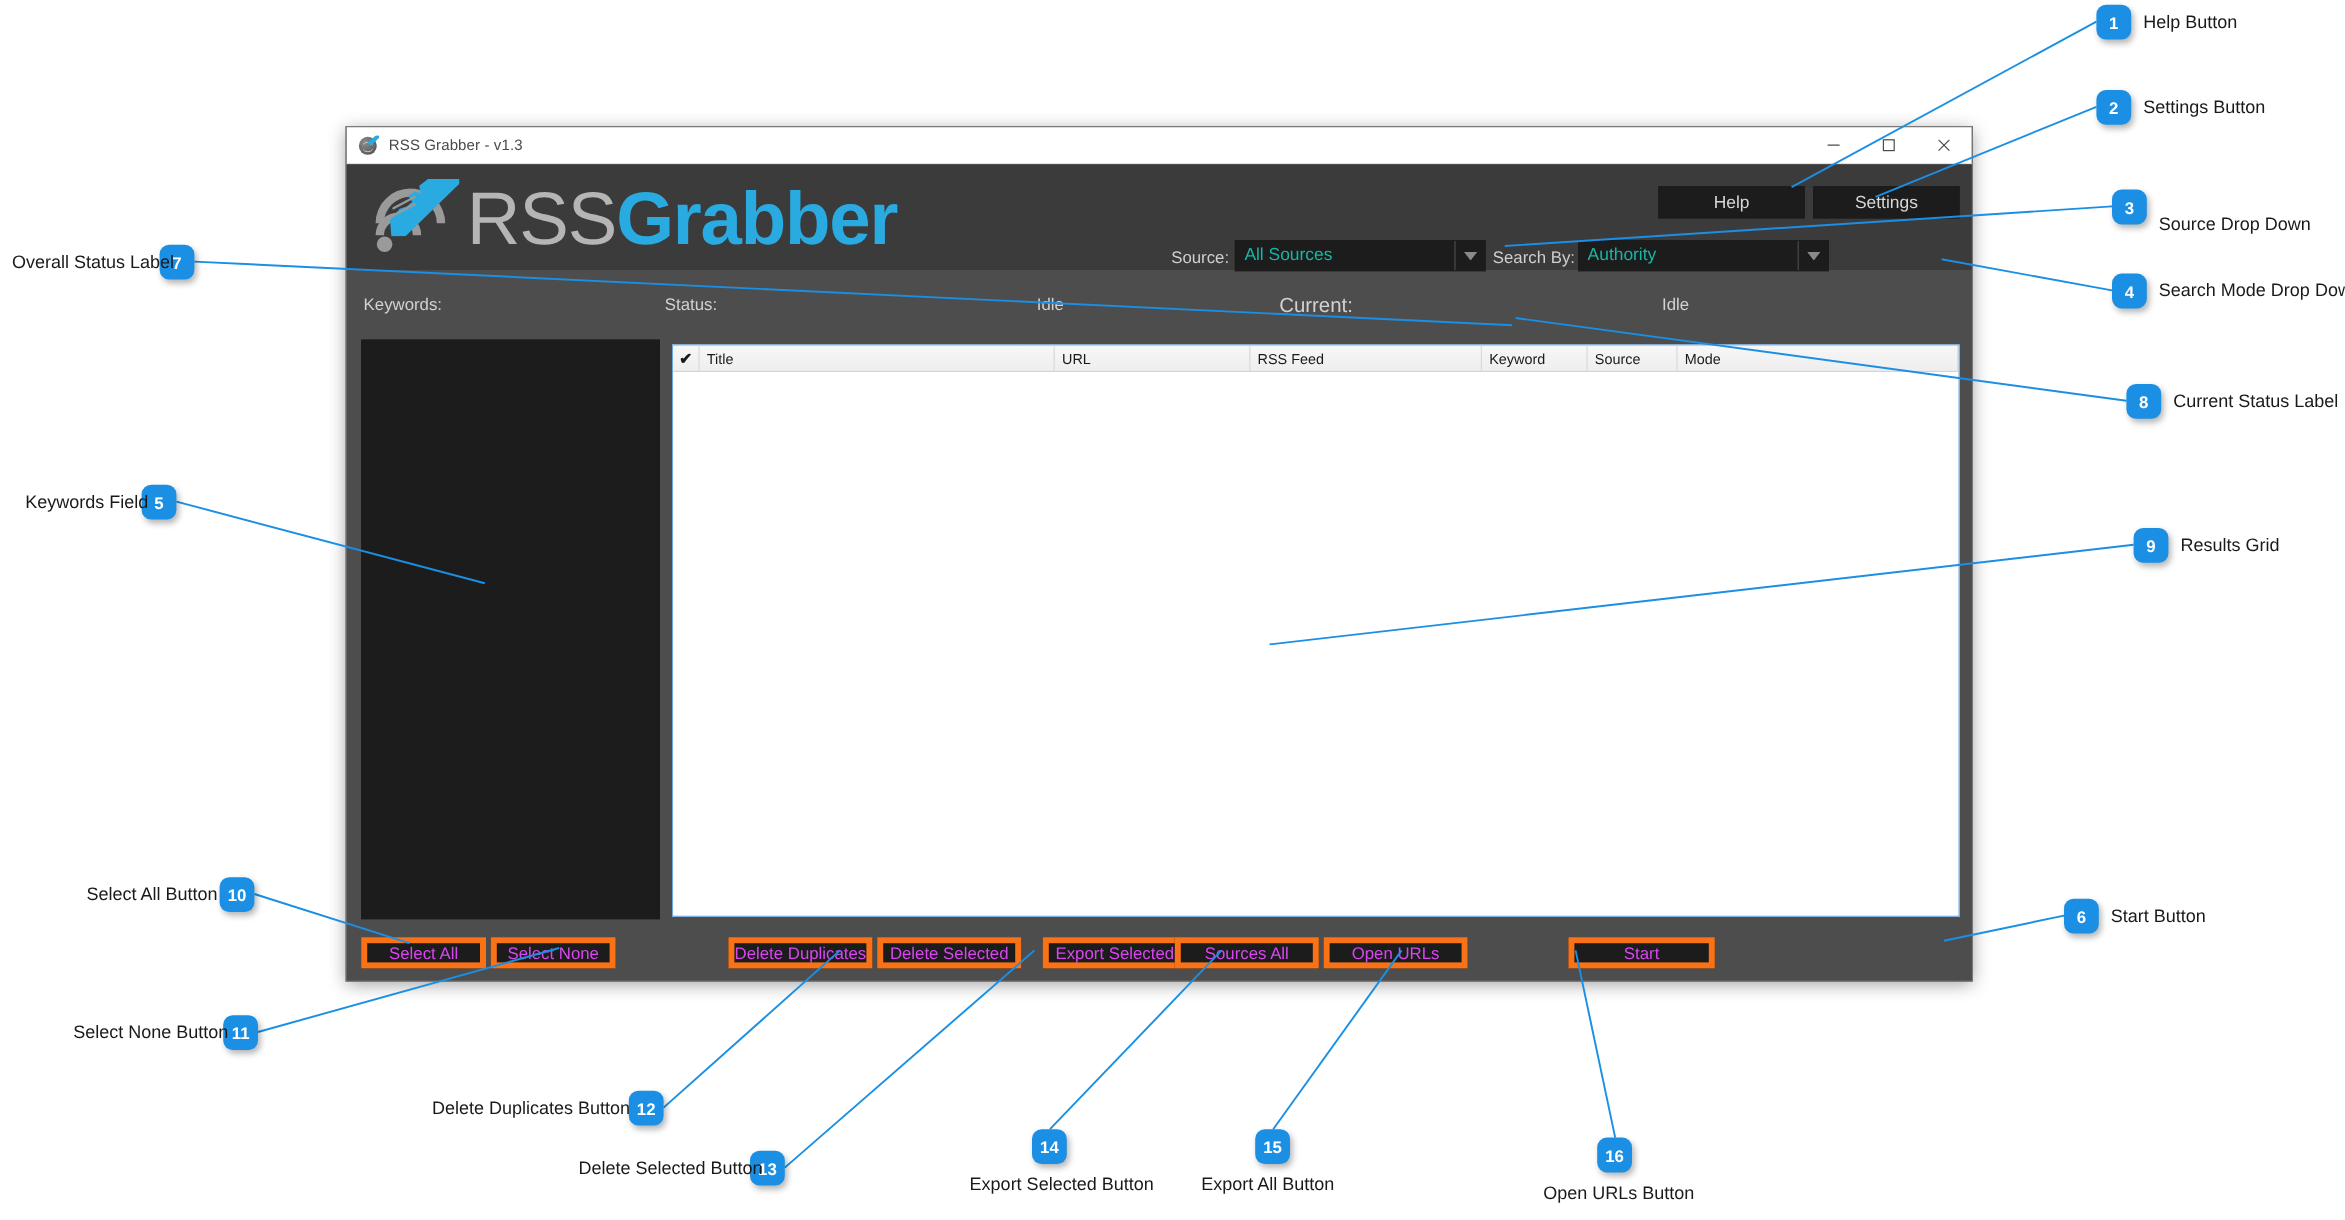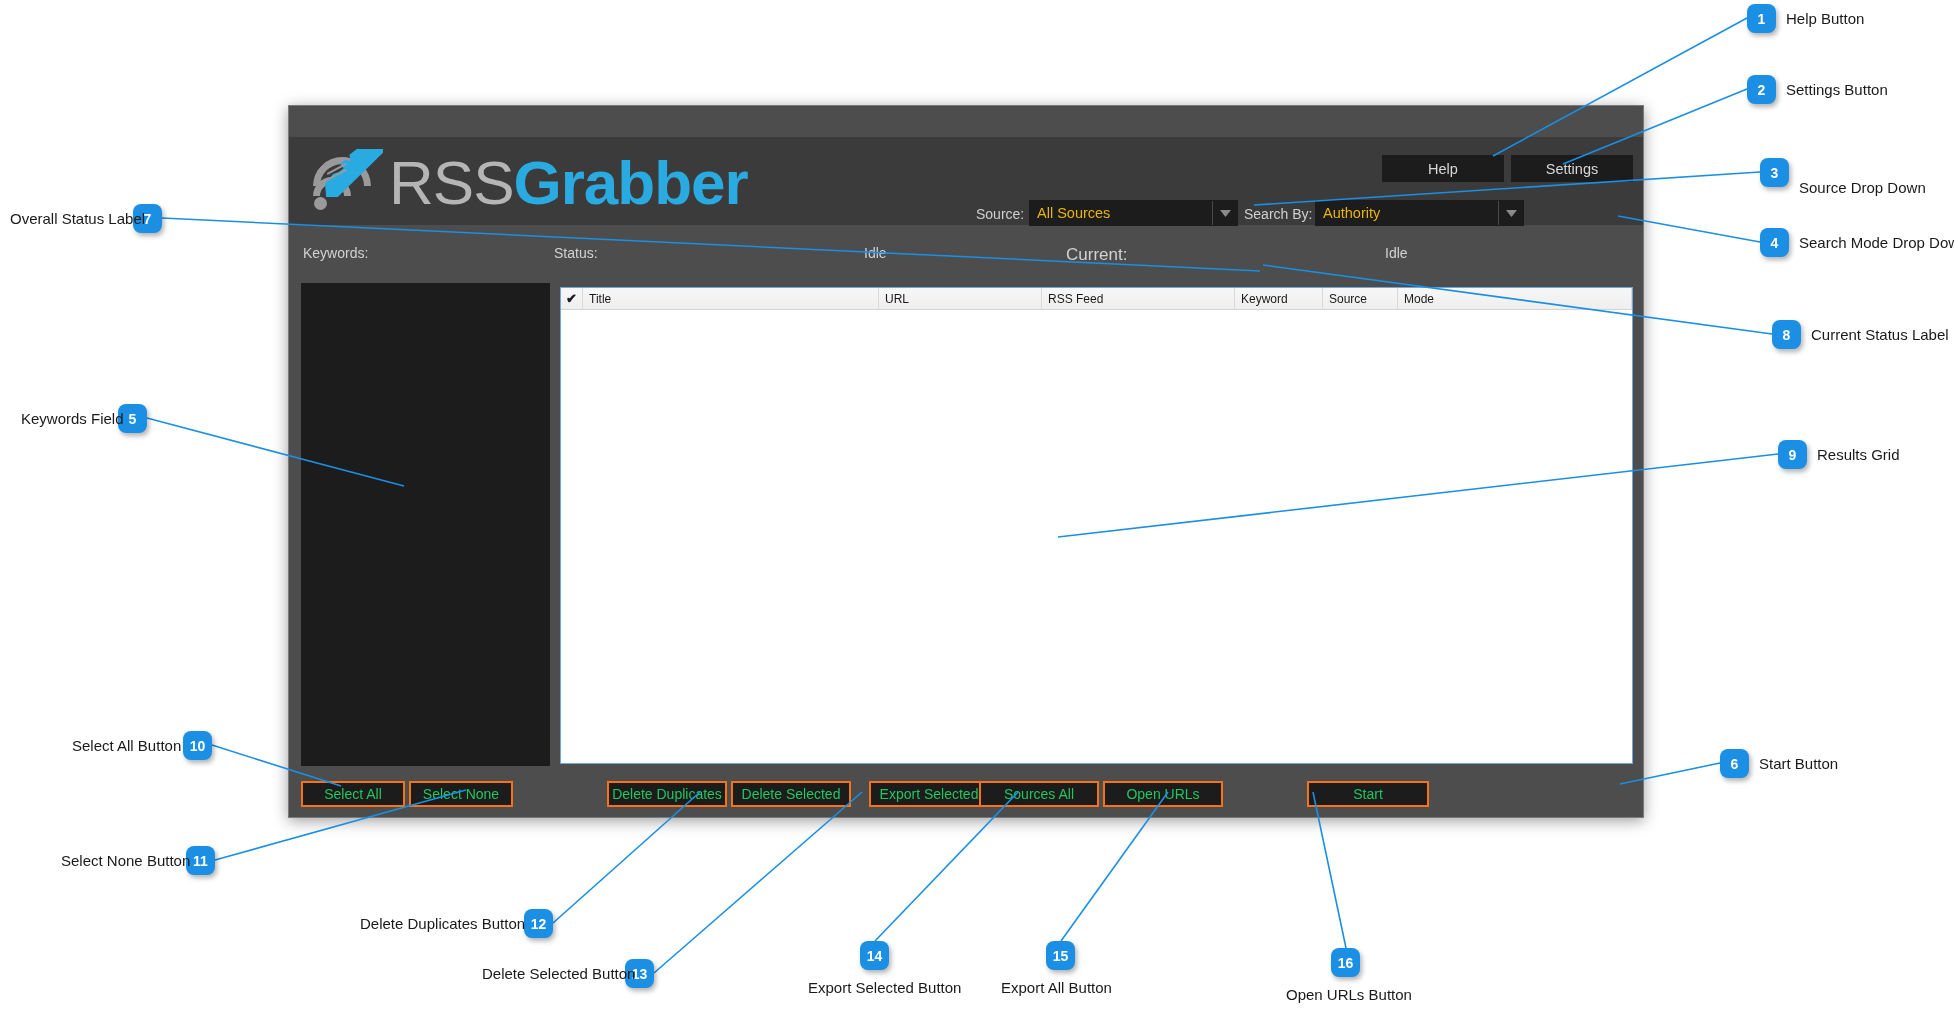--- a/index.html
+++ b/index.html
@@ -253,21 +253,21 @@
     border: 1px solid #1c1c1c;
     box-sizing: border-box;
     display: flex;
     align-items: center;
     cursor: pointer;
   }
   .combo-text {
     flex: 1;
     padding-left: 7px;
     font-size: 14.5px;
-    color: #eab308;
+    color: #14b8a6;
     white-space: nowrap;
     overflow: hidden;
   }
   .combo-arrow {
     width: 24px;
     height: 100%;
     border-left: 1px solid #4a4a4a;
     display: flex;
     align-items: center;
     justify-content: center;
@@ -370,22 +370,22 @@
   #grid-body {
     height: calc(100% - 22px);
     background: #ffffff;
   }
 
   
   .btm-btn {
     position: absolute;
     height: 26px;
     background: #1c1c1c;
-    border: 2px solid #f97316;
-    color: #22c55e;
+    border: 5px solid #f97316;
+    color: #d946ef;
     font-size: 14px;
     display: flex;
     align-items: center;
     justify-content: center;
     cursor: pointer;
     box-sizing: border-box;
     white-space: nowrap;
     user-select: none;
   }
   #select-all-button    { left: 12px;  top: 644px; width: 104px; }
@@ -426,20 +426,45 @@
     color: #1a1a1a;
     white-space: nowrap;
     font-family: "Liberation Sans", sans-serif;
   }
 </style>
 </head>
 <body>
 
 <div id="app-window">
 
+  <div id="titlebar">
+    <div id="titlebar-icon">
+      <span class="globe"></span>
+      <span class="swoosh"></span>
+    </div>
+    <span id="titlebar-title">RSS Grabber - v1.3</span>
+    <div class="win-btns">
+      <div class="win-btn">
+        <svg width="12" height="12" viewBox="0 0 12 12">
+            <line x1="1" y1="6" x2="11" y2="6" stroke="#4a4a4a" stroke-width="1"></line>
+          </svg>
+      </div>
+      <div class="win-btn">
+        <svg width="12" height="12" viewBox="0 0 12 12">
+            <rect x="1.5" y="1.5" width="9" height="9" fill="none" stroke="#4a4a4a" stroke-width="1"></rect>
+          </svg>
+      </div>
+      <div class="win-btn">
+        <svg width="12" height="12" viewBox="0 0 12 12">
+            <line x1="1.5" y1="1.5" x2="10.5" y2="10.5" stroke="#4a4a4a" stroke-width="1"></line>
+            <line x1="10.5" y1="1.5" x2="1.5" y2="10.5" stroke="#4a4a4a" stroke-width="1"></line>
+          </svg>
+      </div>
+    </div>
+  </div>
 
   <div id="app-body">
 
     <div id="header-band">
       <div id="logo">
         <div id="logo-mark">
           <span class="dot"></span>
           <span class="arc1"></span>
           <span class="arc2"></span>
           <span class="hand"></span>

